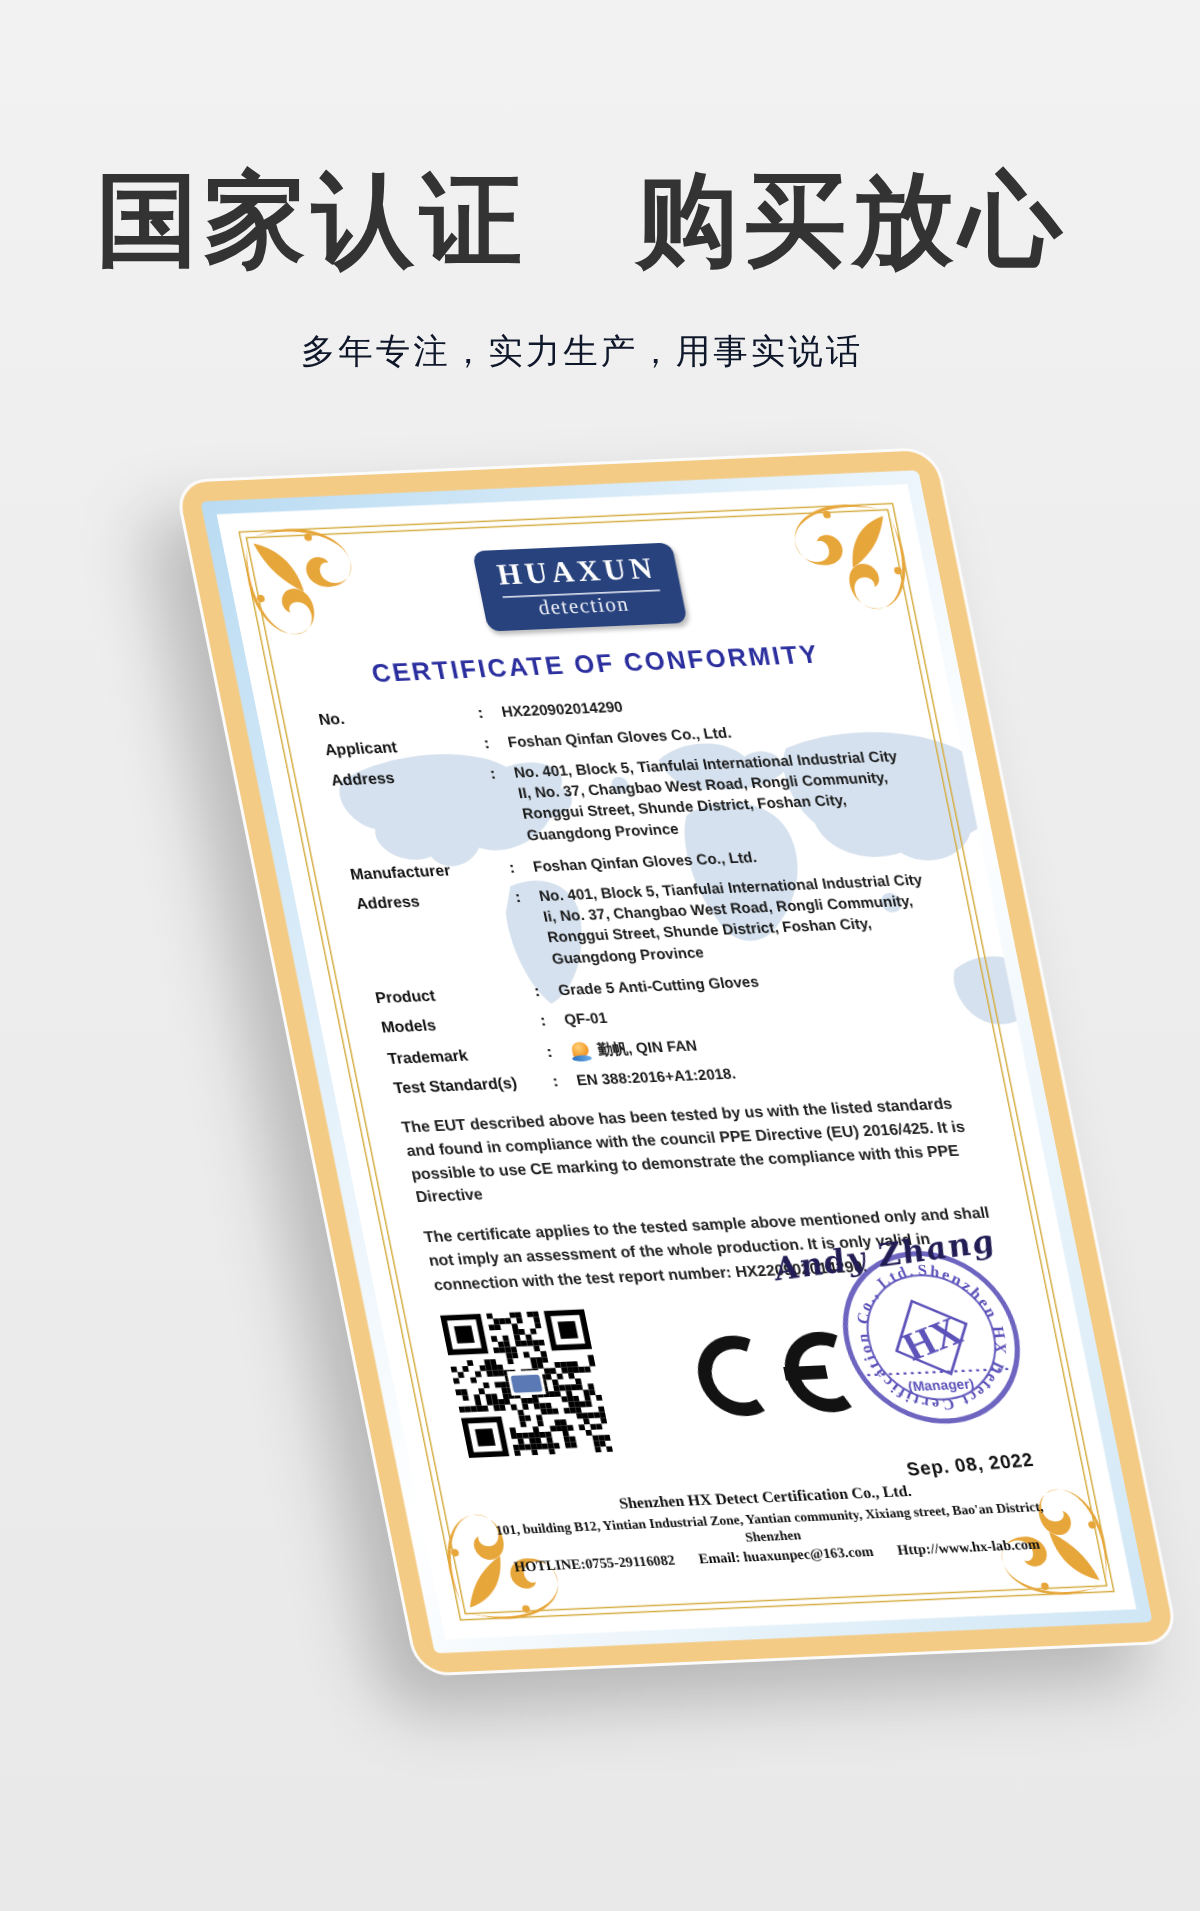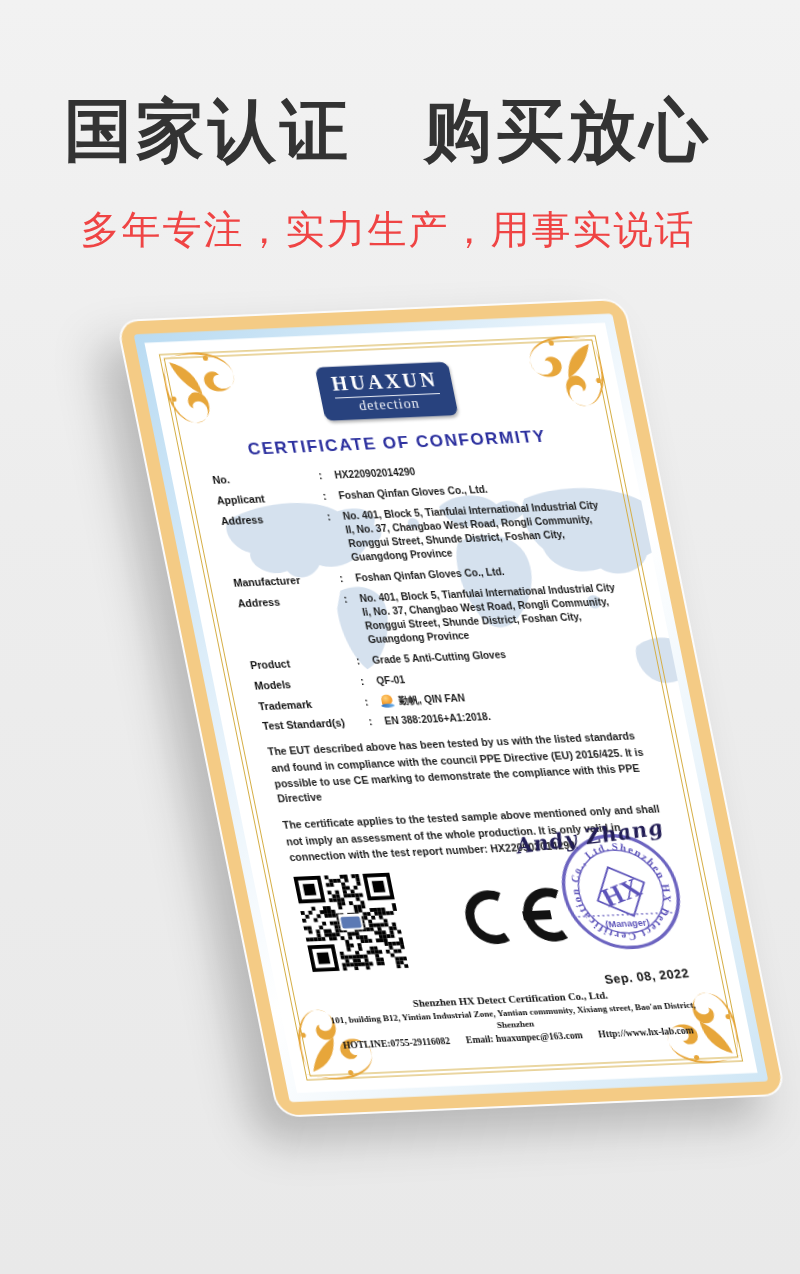--- a/index.html
+++ b/index.html
@@ -2,27 +2,27 @@
 <html><head>
 <meta charset="utf-8">
 <style>
   html,body{margin:0;padding:0;}
   body{
     width:800px;height:1274px;position:relative;overflow:hidden;
     background:linear-gradient(180deg,#f2f2f2 0%,#ededed 40%,#e9e9e9 100%);
     font-family:"Liberation Sans","DejaVu Sans",sans-serif;
   }
   
-  .hero{position:absolute;top:0;left:0;width:776px;text-align:center;}
+  .hero{position:absolute;top:16px;left:0;width:776px;text-align:center;}
   .hero-title{
     margin:86px 0 0;font-size:68px;font-weight:900;color:#333;
     letter-spacing:4px;font-family:"DejaVu Sans","Liberation Sans",sans-serif;
   }
   .hero-sub{
-    margin:26px 0 0;font-size:39px;font-weight:500;color:#ef4444;letter-spacing:2px;
+    margin:26px 0 0;font-size:23px;font-weight:500;color:#0f172a;letter-spacing:2px;
   }
   
   .cert-wrap{
     position:absolute;left:118px;top:322px;width:505px;height:800px;
     transform:rotate(-2.5deg) skewX(9deg);transform-origin:0 0;
     filter:drop-shadow(-26px 24px 22px rgba(0,0,0,.22));
   }
   .cert-tan{width:100%;height:100%;box-sizing:border-box;background:#f4cb85;
     border-radius:20px;padding:13px;box-shadow:0 0 0 2px #fbfbfb;}
   .cert-blue{width:100%;height:100%;box-sizing:border-box;border-radius:4px;

